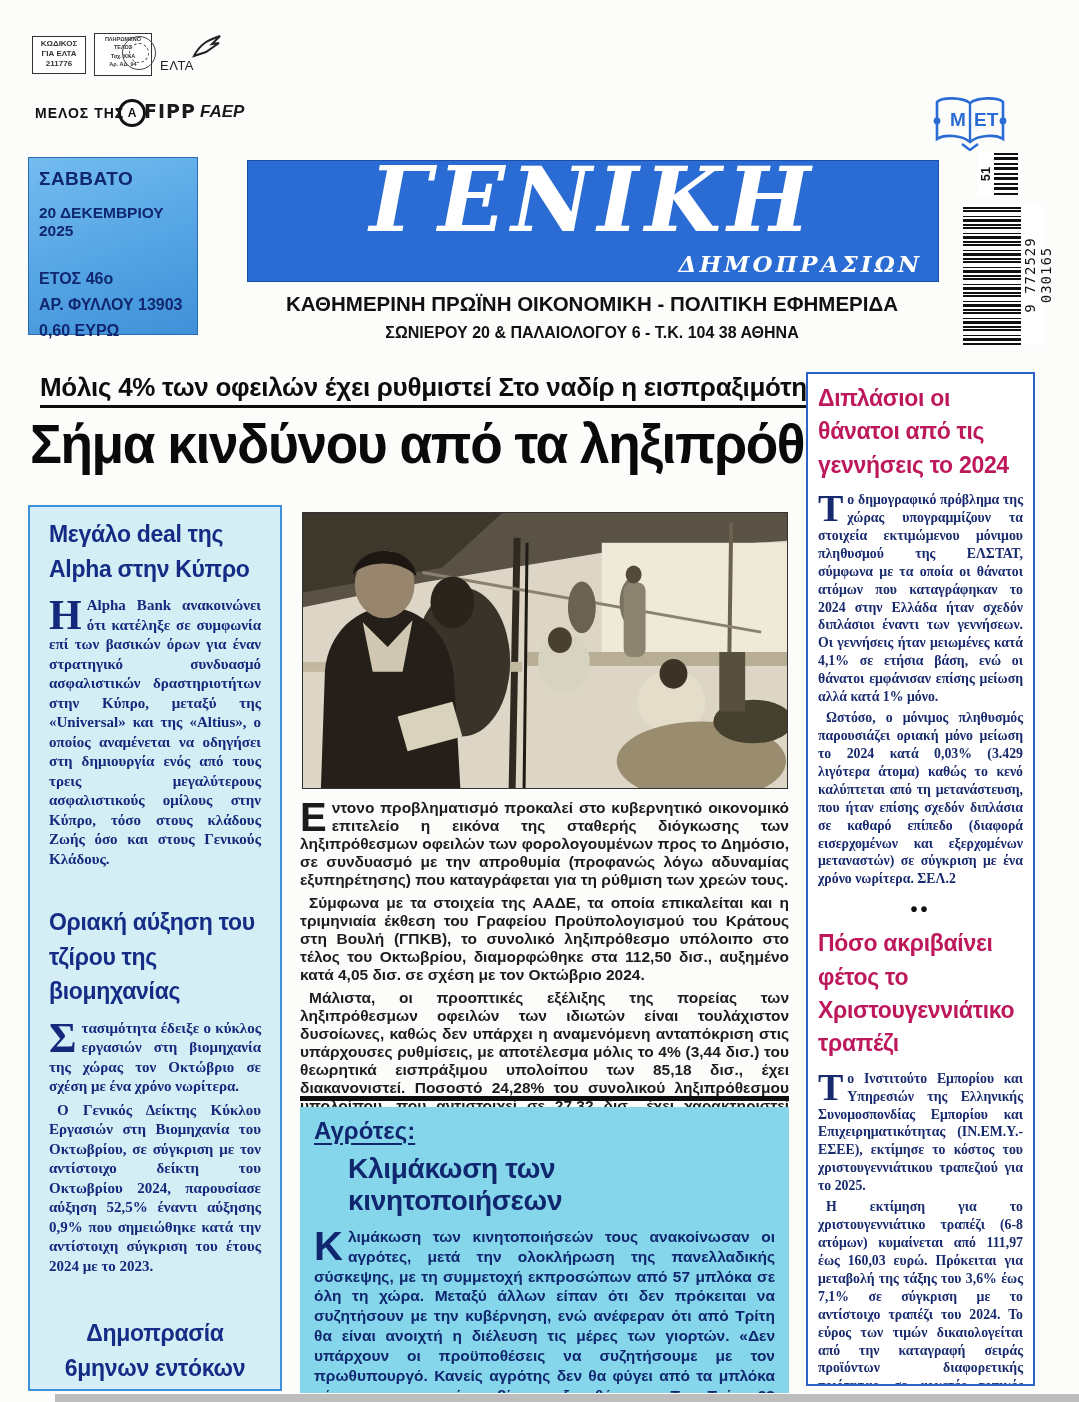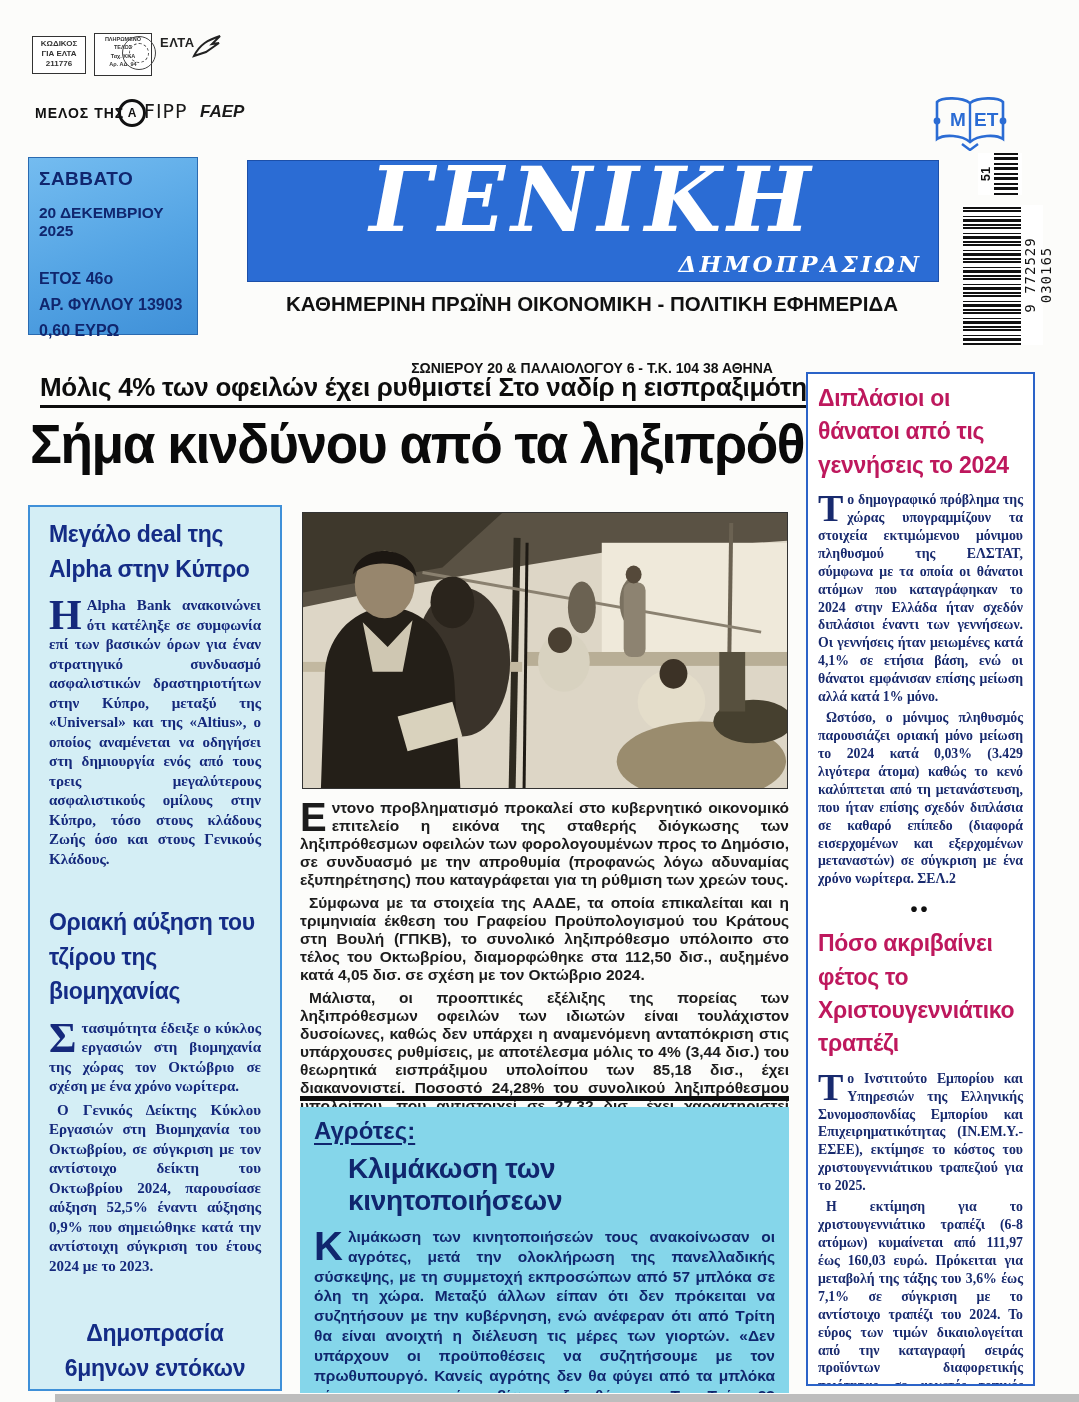--- a/index.html
+++ b/index.html
@@ -9,25 +9,25 @@
   .serif{font-family:"Liberation Serif",serif;}
 
   
   .stampbox{border:1.6px solid #333;color:#333;text-align:center;font-weight:bold;
             white-space:pre-line;background:#fff;}
   .stamp-code{left:32px;top:36px;width:52px;height:34px;font-size:8px;line-height:1.25;padding-top:2px;}
   .stamp-paid{left:94px;top:33px;width:56px;height:40px;font-size:5.5px;line-height:1.5;padding-top:1px;}
   .postmark{left:122px;top:36px;width:32px;height:32px;border:1.5px solid #444;border-radius:50%;
             display:flex;align-items:center;justify-content:center;}
   .postmark-inner{width:18px;height:18px;border:1px dashed #444;border-radius:50%;}
-  .elta-word{left:160px;top:35px;font-size:13px;font-weight:bold;color:#222;letter-spacing:.5px;}
+  .elta-word{left:160px;top:58px;font-size:13px;font-weight:normal;color:#222;letter-spacing:.5px;}
   .member-label{left:35px;top:105px;font-size:14px;font-weight:bold;color:#111;letter-spacing:1px;}
   .efe-emblem{left:118px;top:99px;width:22px;height:22px;border:3px solid #111;border-radius:50%;
               color:#111;font-weight:bold;font-size:12px;display:flex;align-items:center;justify-content:center;}
-  .fipp{left:144px;top:100px;font-size:19px;font-weight:normal;color:#1a1a1a;letter-spacing:1px;
+  .fipp{left:144px;top:100px;font-size:19px;font-weight:bold;color:#1a1a1a;letter-spacing:1px;
         font-family:"DejaVu Sans",sans-serif;}
   .faep{left:200px;top:102px;font-size:17px;font-weight:bold;font-style:italic;color:#1a1a1a;}
 
   
   .met{left:928px;top:95px;width:84px;height:56px;}
   .met .letter{position:absolute;color:#2b6cd4;font-weight:bold;font-size:19px;top:14px;}
   .met .l1{left:22px;} .met .l2{left:46px;}
 
   
   .bc-big{left:963px;top:345px;width:140px;height:80px;transform:rotate(-90deg);
@@ -53,21 +53,21 @@
   .issuebox .price{font-size:16px;margin-top:8px;}
 
   
   .mast{left:247px;top:160px;width:690px;height:120px;background:#2b6cd4;border:1px solid #1c4fa8;}
   .mast-title{position:absolute;left:0;right:0;top:-14px;text-align:center;color:#fff;
               font-family:"DejaVu Serif",serif;font-style:italic;font-weight:bold;
               font-size:88px;letter-spacing:6px;transform:scaleY(1.02);}
   .mast-sub{position:absolute;right:16px;bottom:4px;color:#fff;font-family:"DejaVu Serif",serif;
             font-style:italic;font-weight:bold;font-size:23px;letter-spacing:3px;}
   .tagline{left:247px;top:292px;width:690px;text-align:center;font-size:20.5px;font-weight:bold;color:#111;}
-  .address{left:247px;top:324px;width:690px;text-align:center;font-size:14px;font-weight:bold;color:#111;margin-top:36px;}
+  .address{left:247px;top:324px;width:690px;text-align:center;font-size:16px;font-weight:bold;color:#111;}
 
   
   .kicker{left:40px;top:372px;font-size:26px;font-weight:bold;color:#0d0d0d;
           border-bottom:3px solid #0d0d0d;padding-bottom:2px;letter-spacing:-.3px;}
   .headline{left:30px;top:411px;width:800px;font-size:56px;font-weight:800;color:#0a0a0a;
             letter-spacing:-1.5px;transform:scaleX(.95);transform-origin:left;white-space:nowrap;}
 
   
   .leftstrip{left:28px;top:505px;width:254px;height:886px;background:#d4eef5;
              border:2px solid #3f90d8;box-sizing:border-box;padding:10px 19px;overflow:hidden;}

